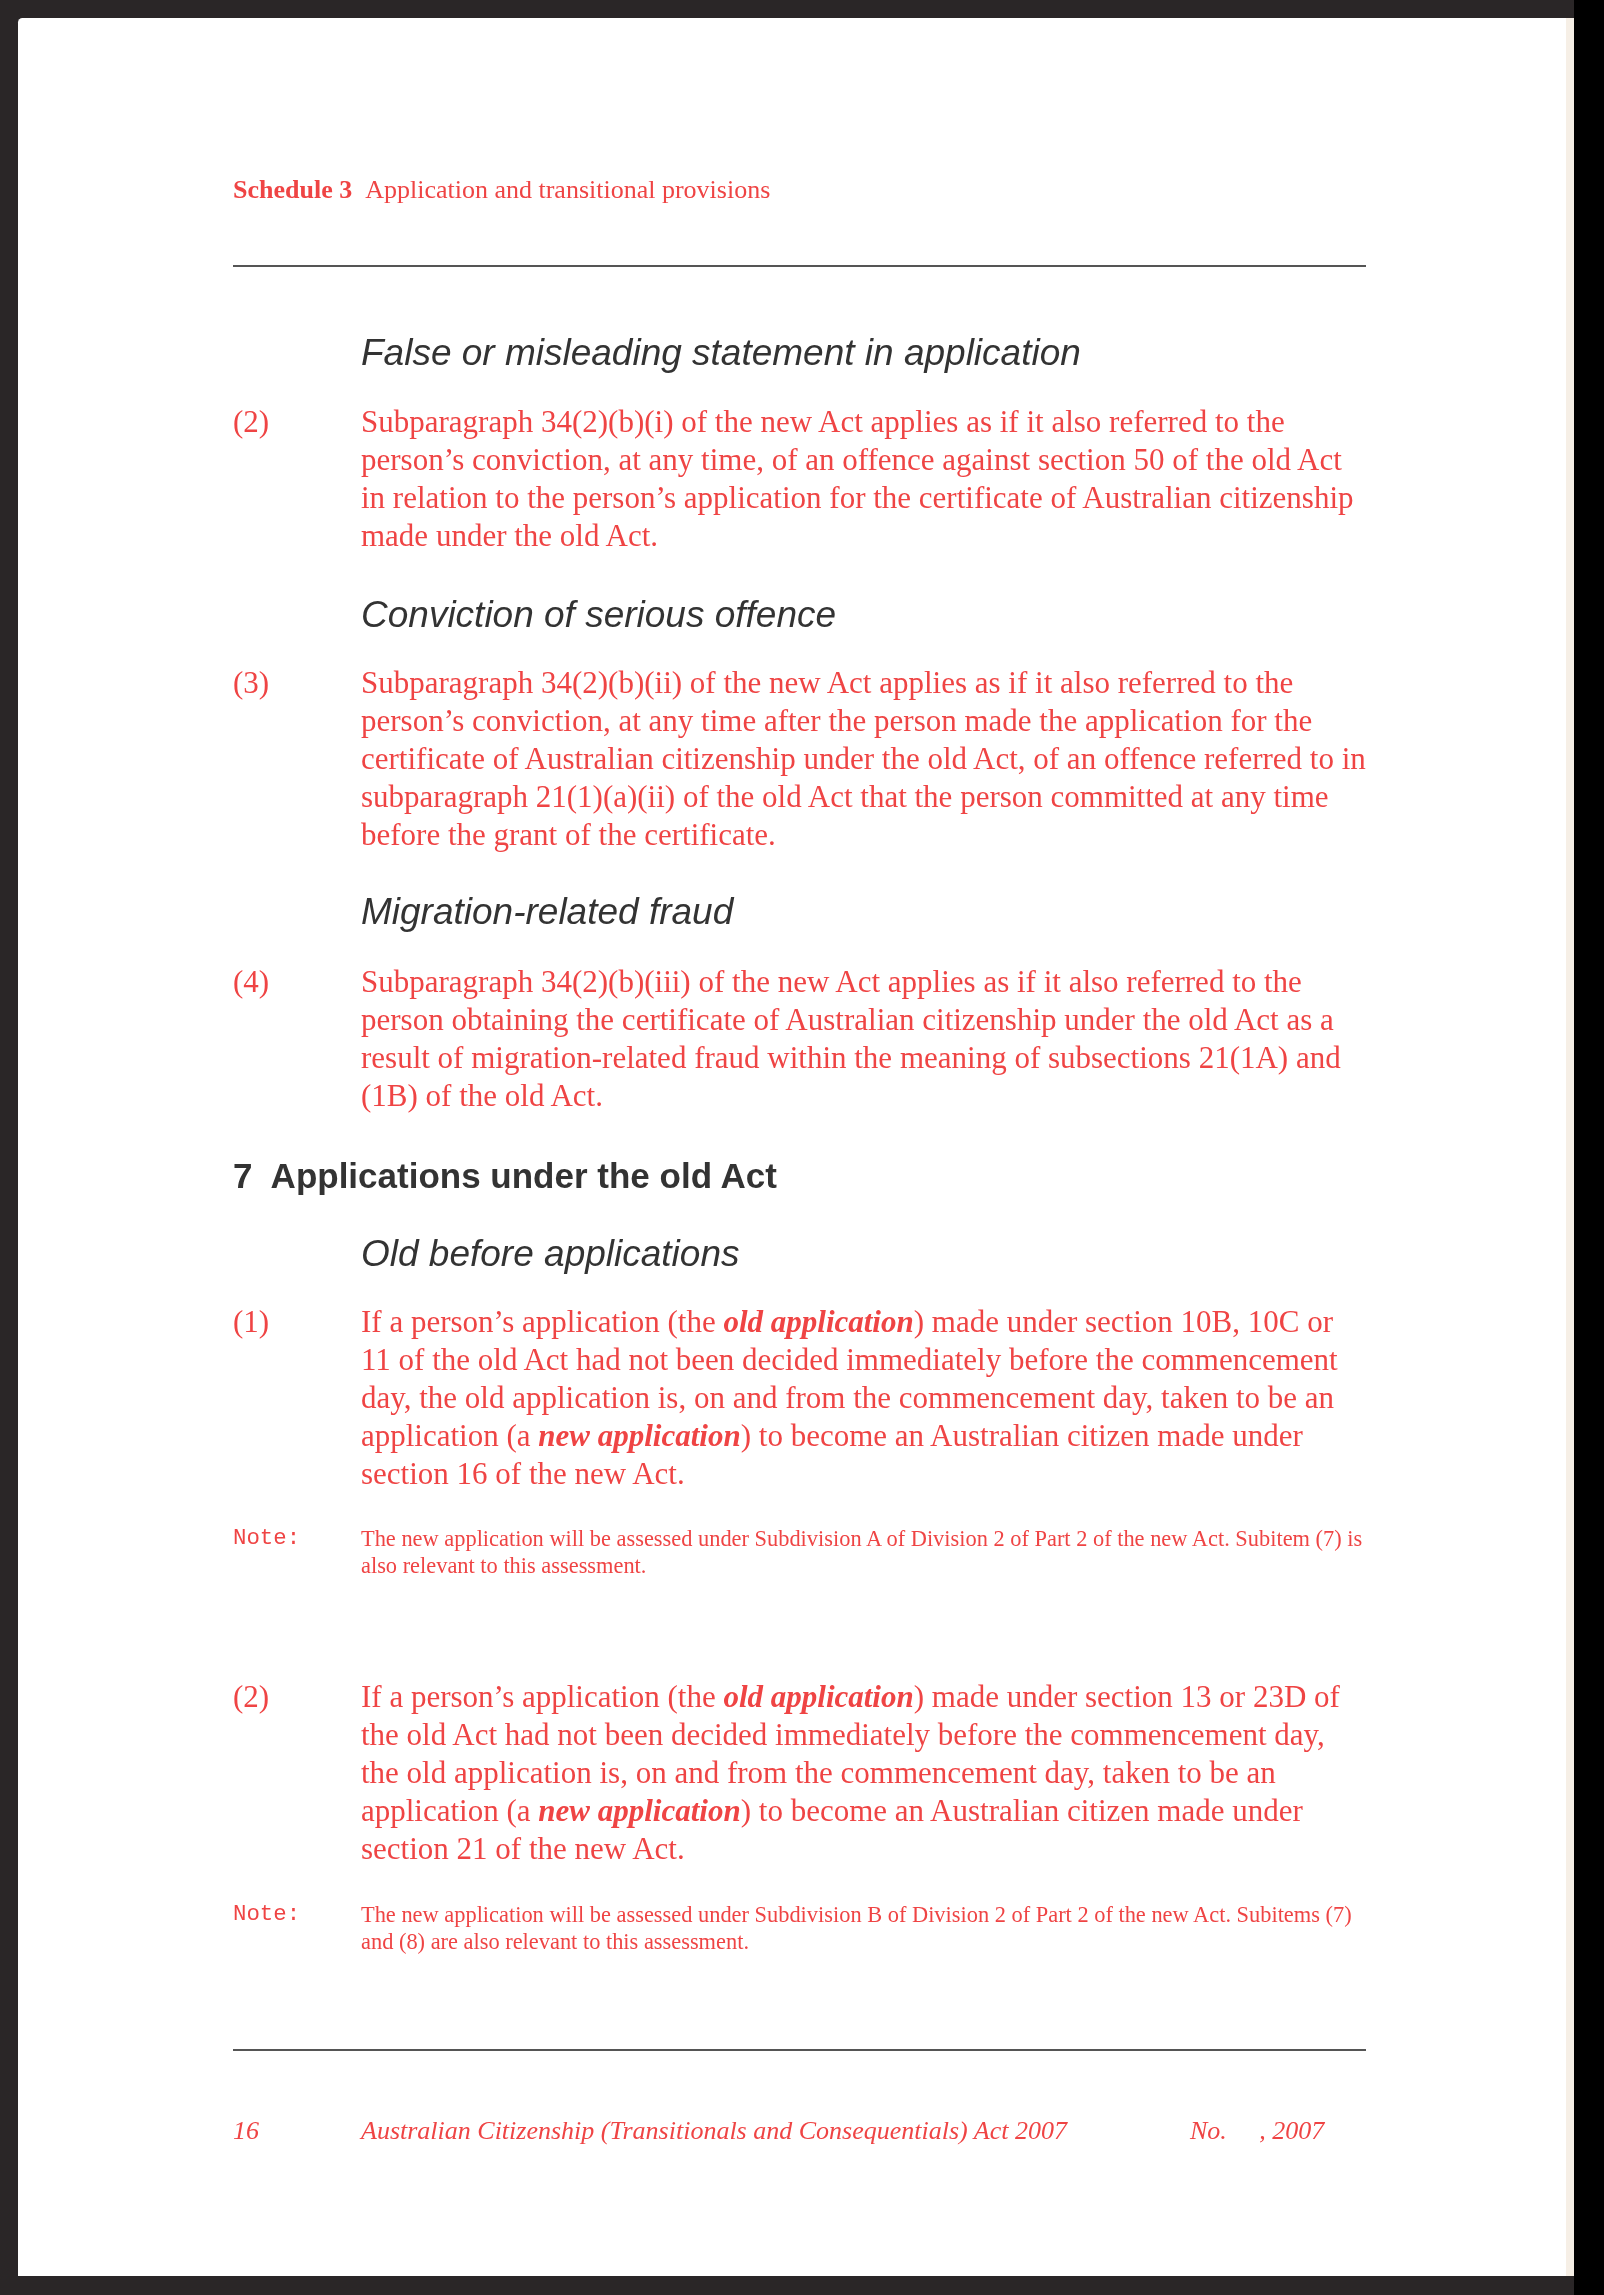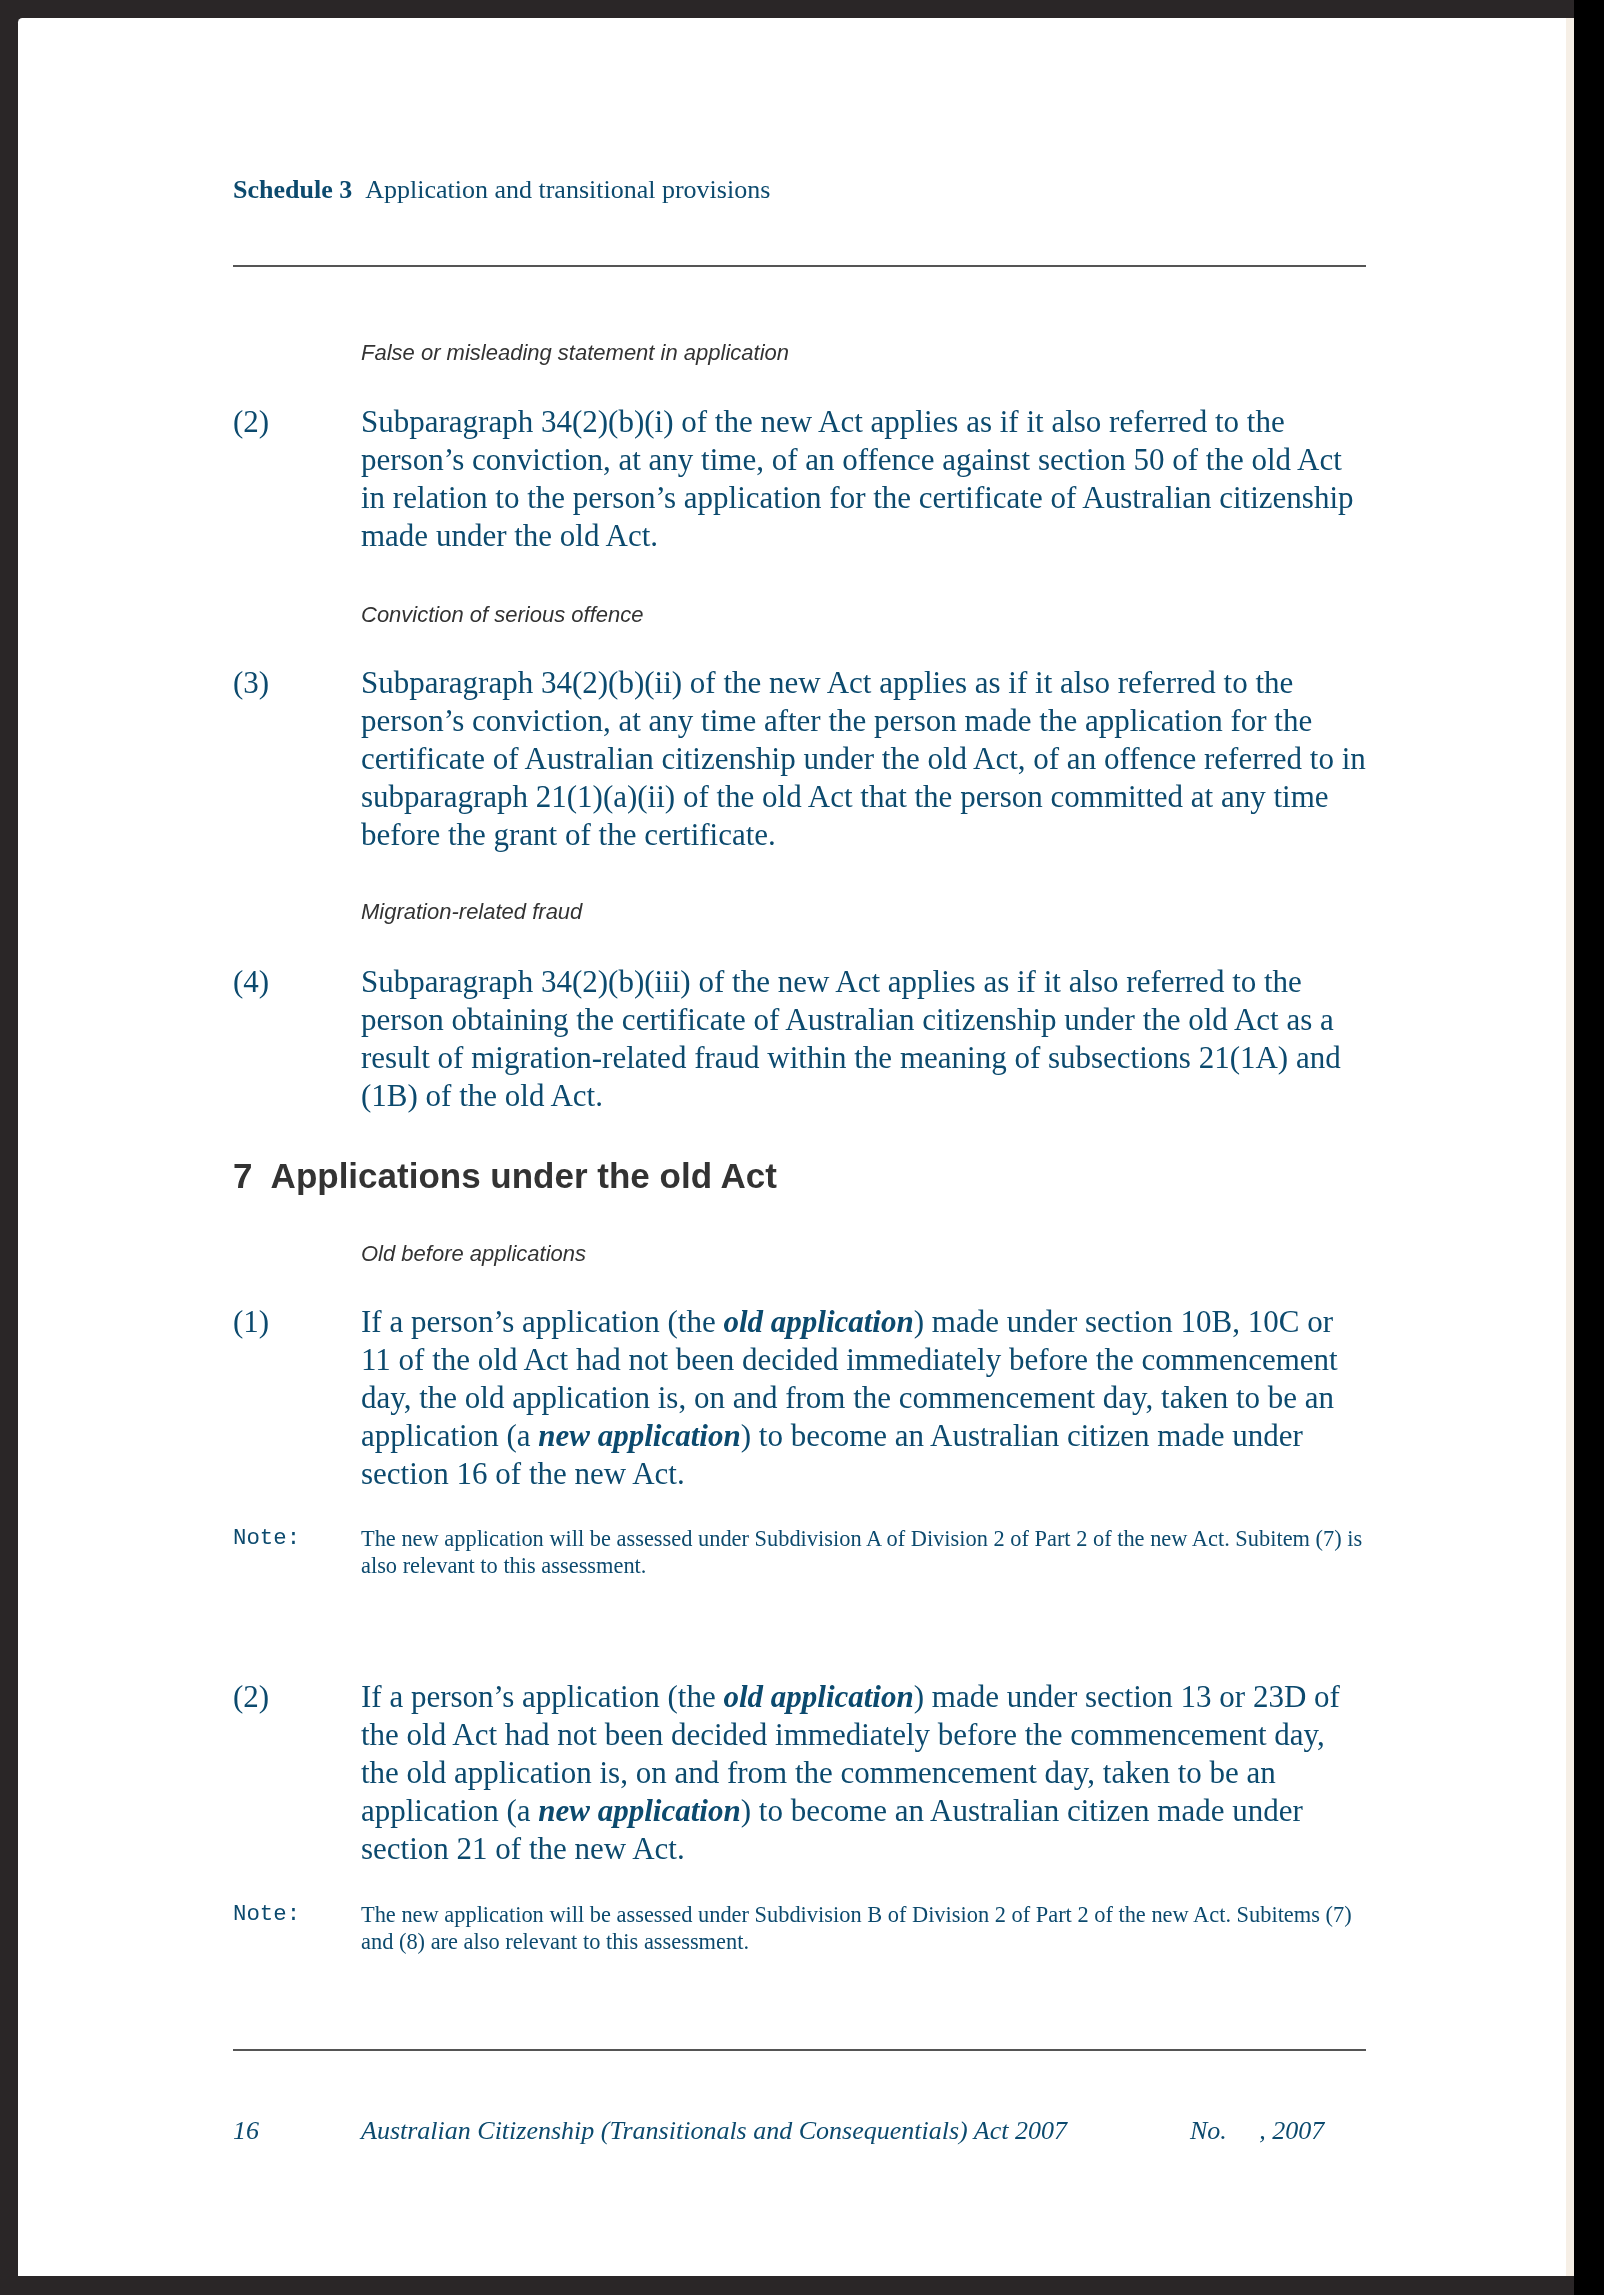--- a/index.html
+++ b/index.html
@@ -14,30 +14,30 @@
     background:#ffffff;
     border-top-left-radius:4.5px;
   }
   .page-edge-right {
     position:absolute; right:0; top:0; width:7.8px; height:100%;
     background:#f6efe6;
   }
   .scan-right {
     position:absolute; right:0; top:0; width:31px; height:2295px; background:#000;
   }
-  .serif { font-family:"Liberation Serif","DejaVu Serif",serif; color:#0c4a6e; }
+  .serif { font-family:"Liberation Serif","DejaVu Serif",serif; color:#ef4444; }
   .sans  { font-family:"Liberation Sans","DejaVu Sans",sans-serif; color:#333; }
 
   .header { position:absolute; left:215px; top:154px; font-size:26px; line-height:36px; }
   .header b { font-weight:bold; }
   .rule {
     position:absolute; left:215px; width:1133px; height:2.2px; background:#555;
   }
   .subhead {
-    position:absolute; left:343px; font-style:italic; font-size:22px; line-height:36px;
+    position:absolute; left:343px; font-style:italic; font-size:37px; line-height:36px;
   }
   .para {
     position:absolute; left:215px; width:1144px; font-size:31px; line-height:38px;
   }
   .para .num { position:absolute; left:0; top:0; }
   .para .txt { position:absolute; left:128px; width:1009px; }
   .para .txt em { font-style:italic; font-weight:bold; }
   .item-heading {
     position:absolute; left:215px; font-size:35px; font-weight:bold; line-height:39px;
   }

